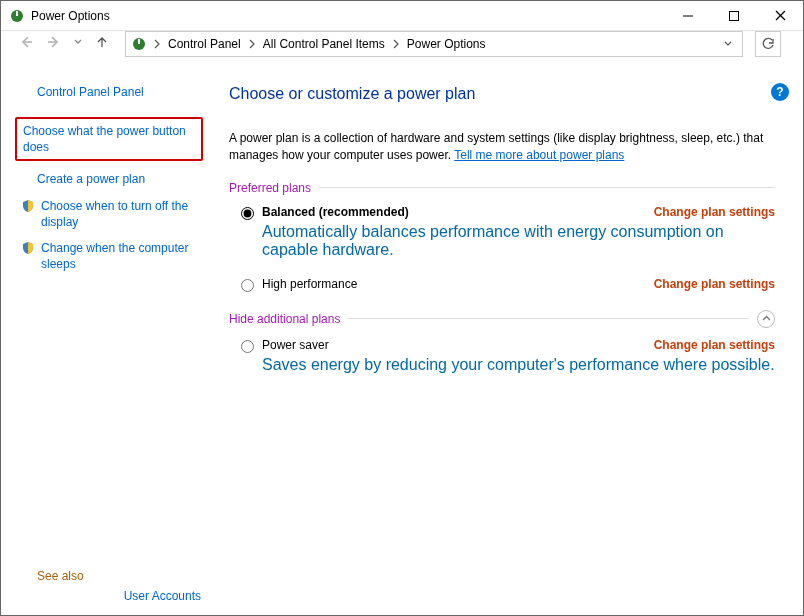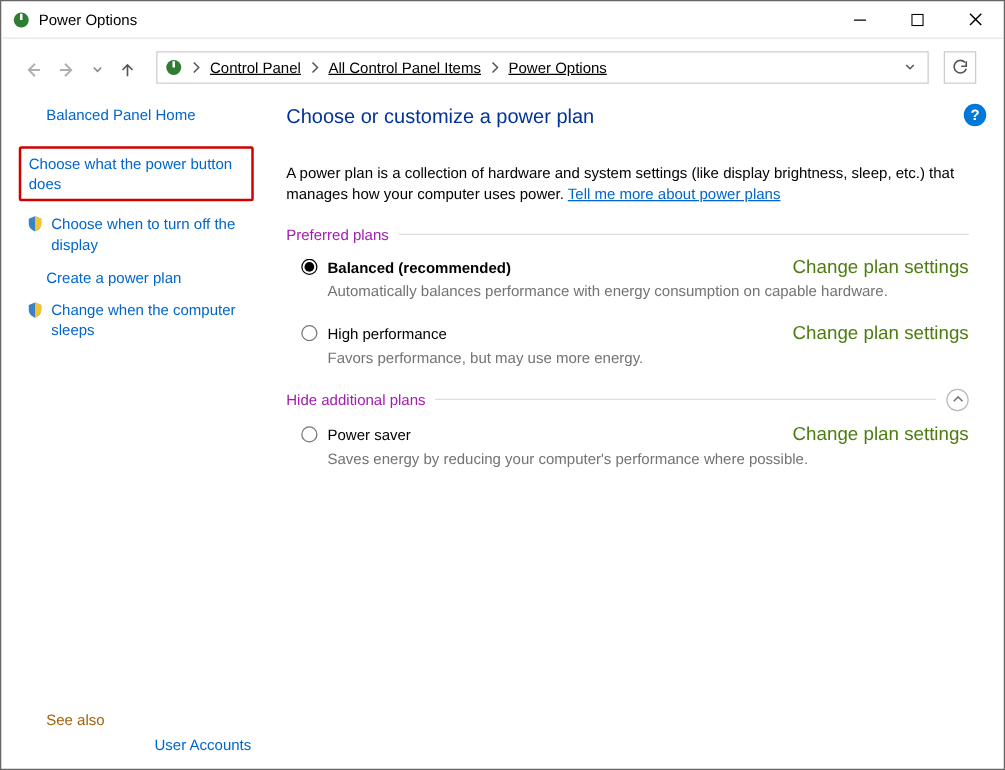--- a/index.html
+++ b/index.html
@@ -32,24 +32,23 @@
     .win-btn {
       width: 46px; height: 30px;
       display: flex; align-items: center; justify-content: center;
       cursor: default;
     }
     .win-btn svg { display: block; }
     
     .toolbar {
       height: 36px;
       display: flex;
-      align-items: flex-end;
+      align-items: flex-start;
       padding: 0 22px 0 14px;
       gap: 6px;
-      text-decoration: underline;
     }
     .nav-btn {
       width: 22px; height: 22px;
       display: flex; align-items: center; justify-content: center;
     }
     .nav-btn.disabled svg { stroke: #b0b0b0; }
     .chev-sm { width: 14px; height: 22px; display:flex;align-items:center;justify-content:center;}
     .breadcrumb-bar {
       flex: 1;
       height: 26px;
@@ -217,27 +216,28 @@
     .plan-row {
       display: flex;
       align-items: baseline;
     }
     .plan-name {
       font-size: 12px;
     }
     .plan-name.bold { font-weight: 700; }
     .plan-link {
       margin-left: auto;
-      color: #4d7c0f;
-      font-size: 15px;
+      color: #c2410c;
+      font-size: 12px;
       text-decoration: none;
+      font-weight: bold;
     }
     .plan-desc {
-      font-size: 12px;
-      color: #737373;
+      font-size: 16px;
+      color: #0369a1;
       margin-top: 4px;
     }
   </style>
 </head>
 <body>
 
 <div class="titlebar">
   <div class="app-icon">
     <svg width="16" height="16" viewBox="0 0 16 16">
       <circle cx="8" cy="8" r="6" fill="#2e7d32"></circle>
@@ -325,36 +325,36 @@
     <svg width="14" height="14" fill="none" stroke="#555" stroke-width="1.3">
         <path d="M11 3 A5 5 0 1 0 12 8"></path>
         <path d="M12 2 L12 6 L8 6" fill="none"></path>
       </svg>
   </div>
 
 </div>
 
 <div class="content">
   <div class="sidebar">
-    <a href="#" class="sidebar-home">Balanced Panel Home</a>
+    <a href="#" class="sidebar-home">Control Panel Panel</a>
 
     <div class="sidebar-item highlighted">
       <a href="#">Choose what the power button does</a>
+    </div>
+    <div class="sidebar-item plain">
+      <a href="#">Create a power plan</a>
     </div>
     <div class="sidebar-item">
       <span class="sicon">
         <svg width="14" height="14" viewBox="0 0 14 14">
             <path d="M7 1 L12 3 L12 7 C12 10 9.5 12.5 7 13 C4.5 12.5 2 10 2 7 L2 3 Z" fill="#3b82c4"></path>
             <path d="M7 1 L12 3 L12 7 C12 10 9.5 12.5 7 13 Z" fill="#f4c430"></path>
           </svg>
       </span>
       <a href="#">Choose when to turn off the display</a>
-    </div>
-    <div class="sidebar-item plain">
-      <a href="#">Create a power plan</a>
     </div>
     <div class="sidebar-item">
       <span class="sicon">
         <svg width="14" height="14" viewBox="0 0 14 14">
             <path d="M7 1 L12 3 L12 7 C12 10 9.5 12.5 7 13 C4.5 12.5 2 10 2 7 L2 3 Z" fill="#3b82c4"></path>
             <path d="M7 1 L12 3 L12 7 C12 10 9.5 12.5 7 13 Z" fill="#f4c430"></path>
           </svg>
       </span>
       <a href="#">Change when the computer sleeps</a>
     </div>
@@ -388,21 +388,20 @@
         </div>
       </div>
 
       <div class="plan">
         <input type="radio" class="plan-radio" name="pplan" style="">
         <div class="plan-body">
           <div class="plan-row">
             <span class="plan-name">High performance</span>
             <a href="#" class="plan-link">Change plan settings</a>
           </div>
-          <div class="plan-desc">Favors performance, but may use more energy.</div>
         </div>
       </div>
     </div>
 
     <div class="fieldset">
       <div class="fieldset-header">
         <span class="fs-label">Hide additional plans</span>
         <span class="fs-line"></span>
         <span class="fs-expand">
           <svg width="9" height="9" fill="none" stroke="#777" stroke-width="1.3">

